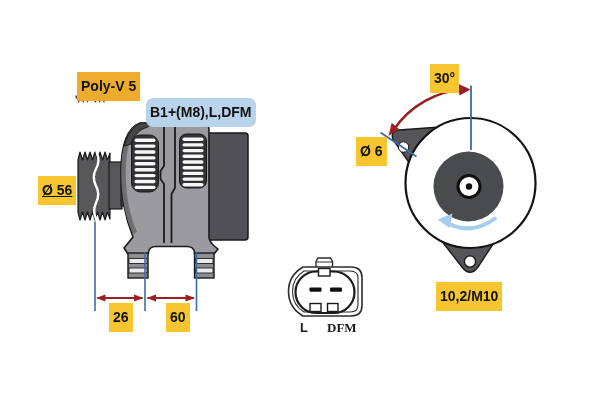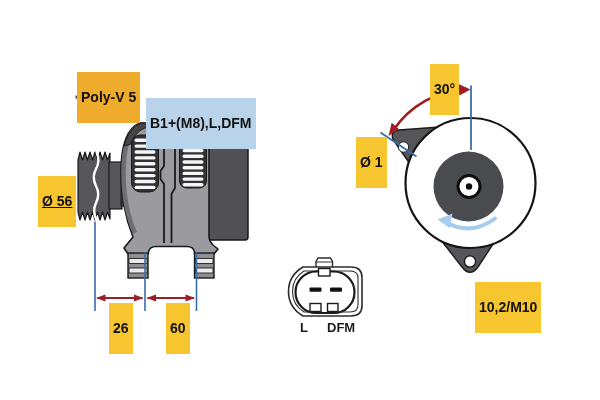--- a/index.html
+++ b/index.html
@@ -1,20 +1,20 @@
 <!DOCTYPE html>
 <html><head>
 <meta charset="utf-8">
 <style>
   html,body{margin:0;padding:0;background:#fff;}
   .stage{position:relative;width:600px;height:400px;background:#fff;overflow:hidden;
          font-family:"Liberation Sans",sans-serif;}
   .stage svg{position:absolute;left:0;top:0;}
   .lbl{position:absolute;font:bold 14px/17px "Liberation Sans",sans-serif;color:#111;
-       background:#F6C52F;padding:17px 4px;white-space:nowrap;}
+       background:#F6C52F;padding:6px 4px;white-space:nowrap;}
   .lbl.amber{background:#EFAC2C;}
   .lbl.blue{background:#B9D3EA;}
   .plain{position:absolute;font:600 13px/15px "Liberation Sans",sans-serif;color:#1c1c1e;
          background:none;padding:0;white-space:nowrap;}
 </style>
 </head>
 <body>
 
 <div class="stage">
 
@@ -120,23 +120,23 @@
     <rect x="295.5" y="271.5" width="59" height="41.5" rx="20.8" fill="#ffffff" stroke="#1c1c1e" stroke-width="2.2"></rect>
     <rect x="318.5" y="268.5" width="11.5" height="7.5" fill="#ffffff" stroke="#1c1c1e" stroke-width="1.4"></rect>
     <rect x="309.5" y="287.5" width="12" height="4.2" rx="1" fill="#101012"></rect>
     <rect x="330" y="287.5" width="12" height="4.2" rx="1" fill="#101012"></rect>
     <rect x="310" y="303.5" width="11" height="8" fill="#ffffff" stroke="#1c1c1e" stroke-width="1.4"></rect>
     <rect x="327.5" y="303.5" width="10.5" height="8" fill="#ffffff" stroke="#1c1c1e" stroke-width="1.4"></rect>
   </g>
 </svg>
 
 <div class="lbl amber" style="left:77px;top:72px;">Poly-V 5</div>
-<div class="lbl blue" style="left:146px;top:98px;">B1+(M8),L,DFM</div>
+<div class="lbl blue" style="left:146px;top:98px;border-radius:7px;">B1+(M8),L,DFM</div>
 <div class="lbl" style="left:38px;top:176px;text-decoration:underline;">Ø 56</div>
 <div class="lbl" style="left:109px;top:303px;">26</div>
 <div class="lbl" style="left:166px;top:303px;">60</div>
 <div class="lbl" style="left:430px;top:64px;">30°</div>
-<div class="lbl" style="left:356px;top:137px;">Ø 1</div>
-<div class="lbl" style="left:436px;top:282px;margin-left:39px;">10,2/M10</div>
+<div class="lbl" style="left:356px;top:137px;">Ø 6</div>
+<div class="lbl" style="left:436px;top:282px;">10,2/M10</div>
 <div class="plain" style="left:300px;top:320px;">L</div>
-<div class="plain" style="left:327px;top:320px;">DFM</div>
+<div class="plain" style="left:327px;top:320px;font-family:Liberation Serif, serif;">DFM</div>
 
 </div>
 
 </body></html>

